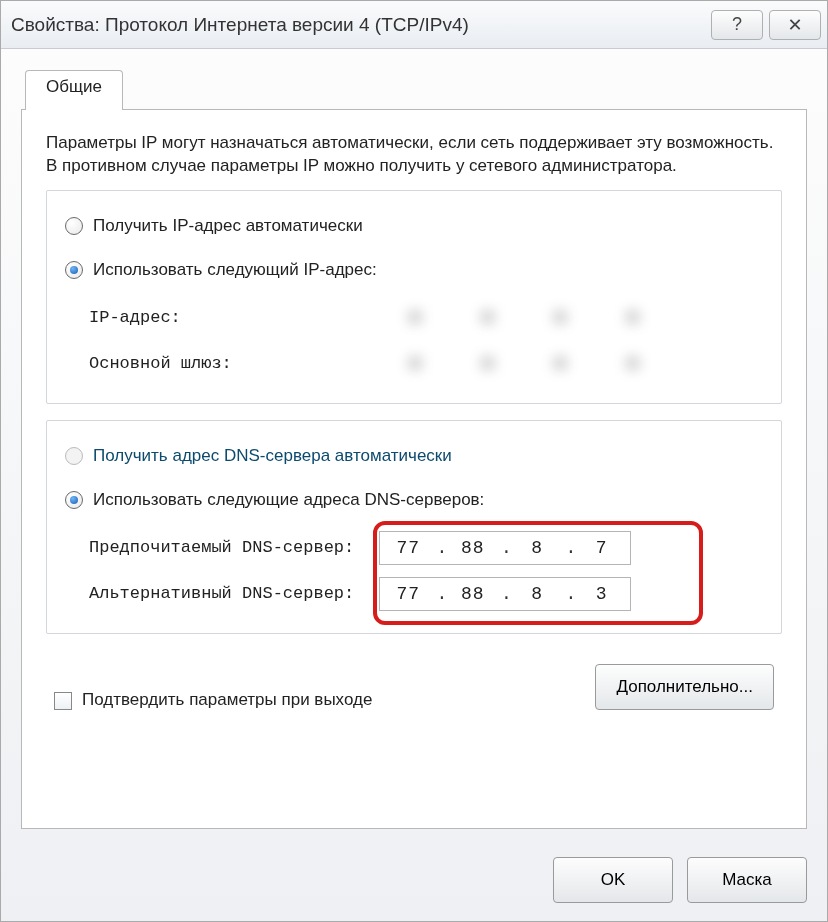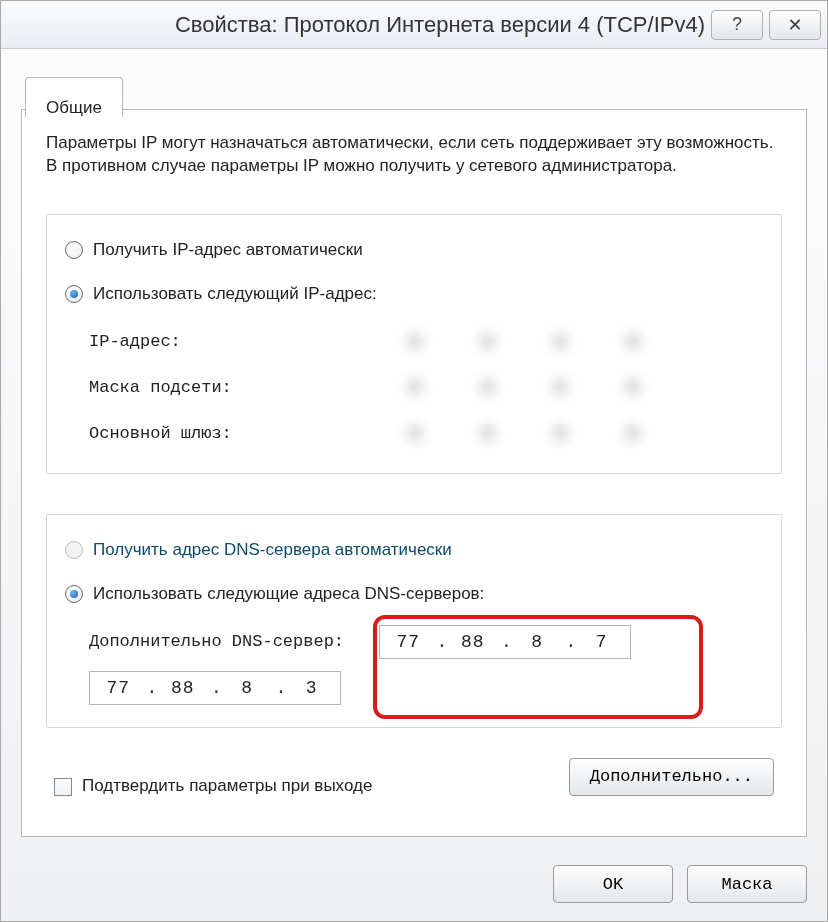--- a/index.html
+++ b/index.html
@@ -23,23 +23,22 @@
   .titlebar {
     height: 48px;
     display: flex;
     align-items: center;
     padding: 0 6px 0 10px;
     background: linear-gradient(#fafbfc,#e9edf2);
     border-bottom: 1px solid #c8ccd1;
   }
   .titlebar-title {
     flex: 1;
-    font-size: 22px;
+    font-size: 19px;
     color: #333;
-    text-align: right;
   }
   .titlebar-btn {
     width: 52px;
     height: 30px;
     margin-left: 6px;
     border: 1px solid #b0b0b0;
     border-radius: 4px;
     background: linear-gradient(#fdfdfd,#e4e7ea);
     display: flex;
     align-items: center;
@@ -57,47 +56,46 @@
   .tabstrip {
     display: flex;
     height: 40px;
     position: relative;
     z-index: 2;
   }
   .tab {
     border: 1px solid #b8b8b8;
     border-bottom: none;
     background: #fff;
-    padding: 20px 20px 4px 20px;
+    padding: 6px 20px 4px 20px;
     border-radius: 4px 4px 0 0;
     font-size: 17px;
     margin-left: 4px;
     position: relative;
-    top: 8px;
+    top: 1px;
   }
   .tabpanel {
     flex: 1;
     border: 1px solid #b8b8b8;
     background: #fff;
     padding: 22px 24px 18px 24px;
     display: flex;
     flex-direction: column;
   }
   .description {
     font-size: 17px;
     line-height: 1.35;
     margin-bottom: 12px;
   }
   .group {
     border: 1px solid #d3d6da;
     border-radius: 2px;
     padding: 18px 18px 14px 18px;
     margin-bottom: 16px;
     position: relative;
-    margin-top: 24px;
   }
   .row {
     display: flex;
     align-items: center;
     min-height: 34px;
     margin-bottom: 10px;
   }
   .row:last-child { margin-bottom: 0; }
   .radio {
     width: 18px;
@@ -176,27 +174,27 @@
   }
   .checkbox {
     width: 18px;
     height: 18px;
     border: 1px solid #888;
     background: linear-gradient(#fff,#eef1f4);
     margin-right: 10px;
     flex: 0 0 auto;
   }
   .btn {
-    height: 38px;
+    height: 46px;
     padding: 0 20px;
     border: 1px solid #9a9a9a;
     border-radius: 4px;
     background: linear-gradient(#fdfdfd,#e4e7ea);
     font-size: 17px;
-    font-family: Liberation Mono, monospace;
+    font-family: Liberation Sans, sans-serif;
     display: inline-flex;
     align-items: center;
     justify-content: center;
     cursor: default;
   }
   .footer {
     display: flex;
     justify-content: flex-end;
     gap: 14px;
     padding: 14px 20px 18px 20px;
@@ -245,29 +243,20 @@
         <div class="field-row">
           <div class="field-label">IP-адрес:</div>
           <div class="blurred-values">
               <span>■</span>
               <span>■</span>
               <span>■</span>
               <span>■</span>
             </div>
         </div>
         <div class="field-row">
-          <div class="field-label">Маска подсети:</div>
-          <div class="blurred-values">
-              <span>■</span>
-              <span>■</span>
-              <span>■</span>
-              <span>■</span>
-            </div>
-        </div>
-        <div class="field-row">
           <div class="field-label">Основной шлюз:</div>
           <div class="blurred-values">
               <span>■</span>
               <span>■</span>
               <span>■</span>
               <span>■</span>
             </div>
         </div>
       </div>
 
@@ -277,32 +266,33 @@
           <span class="radio-label disabled">Получить адрес DNS-сервера автоматически</span>
         </div>
         <div class="row">
           <span class="radio">
               <span class="dot"></span>
             </span>
           <span class="radio-label">Использовать следующие адреса DNS-серверов:</span>
         </div>
 
         <div class="field-row">
-          <div class="field-label">Дополнительно DNS-сервер:</div>
+          <div class="field-label">Предпочитаемый DNS-сервер:</div>
           <div class="ip-input">
             <span class="ip-seg">77</span>
             <span class="ip-dot">.</span>
             <span class="ip-seg">88</span>
             <span class="ip-dot">.</span>
             <span class="ip-seg">8</span>
             <span class="ip-dot">.</span>
             <span class="ip-seg">7</span>
           </div>
         </div>
         <div class="field-row">
+          <div class="field-label">Альтернативный DNS-сервер:</div>
           <div class="ip-input">
             <span class="ip-seg">77</span>
             <span class="ip-dot">.</span>
             <span class="ip-seg">88</span>
             <span class="ip-dot">.</span>
             <span class="ip-seg">8</span>
             <span class="ip-dot">.</span>
             <span class="ip-seg">3</span>
           </div>
         </div>

